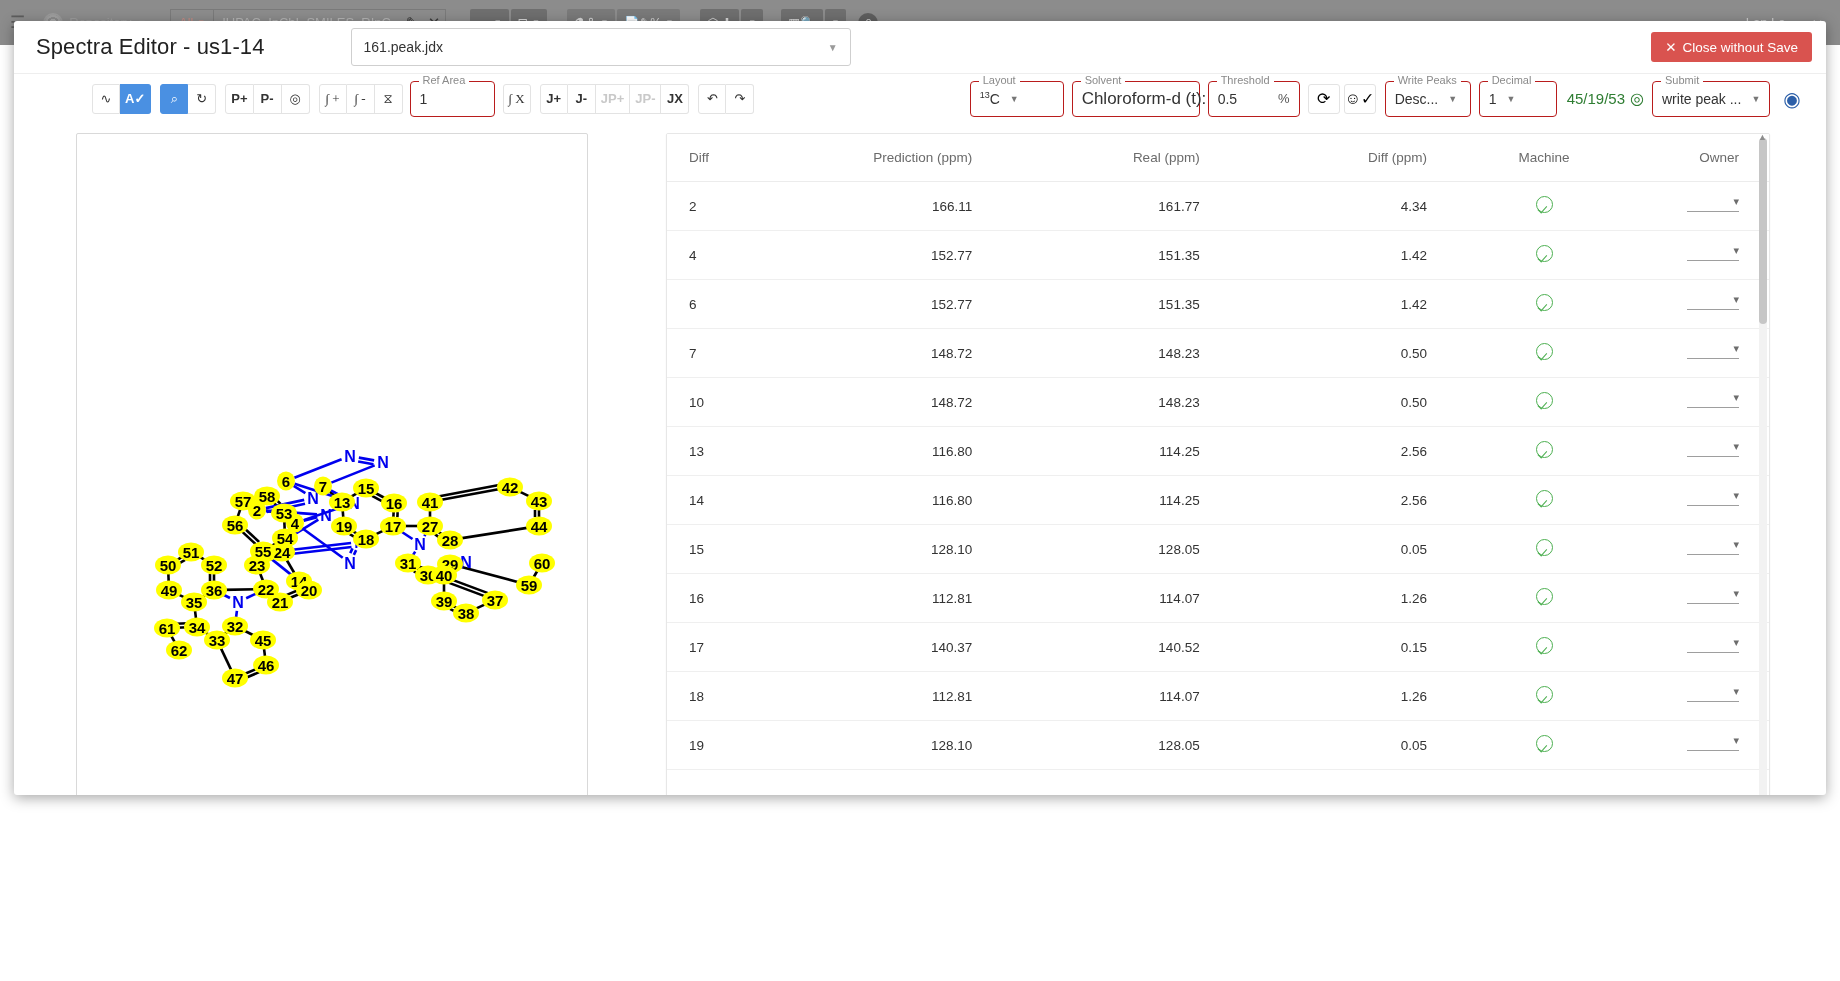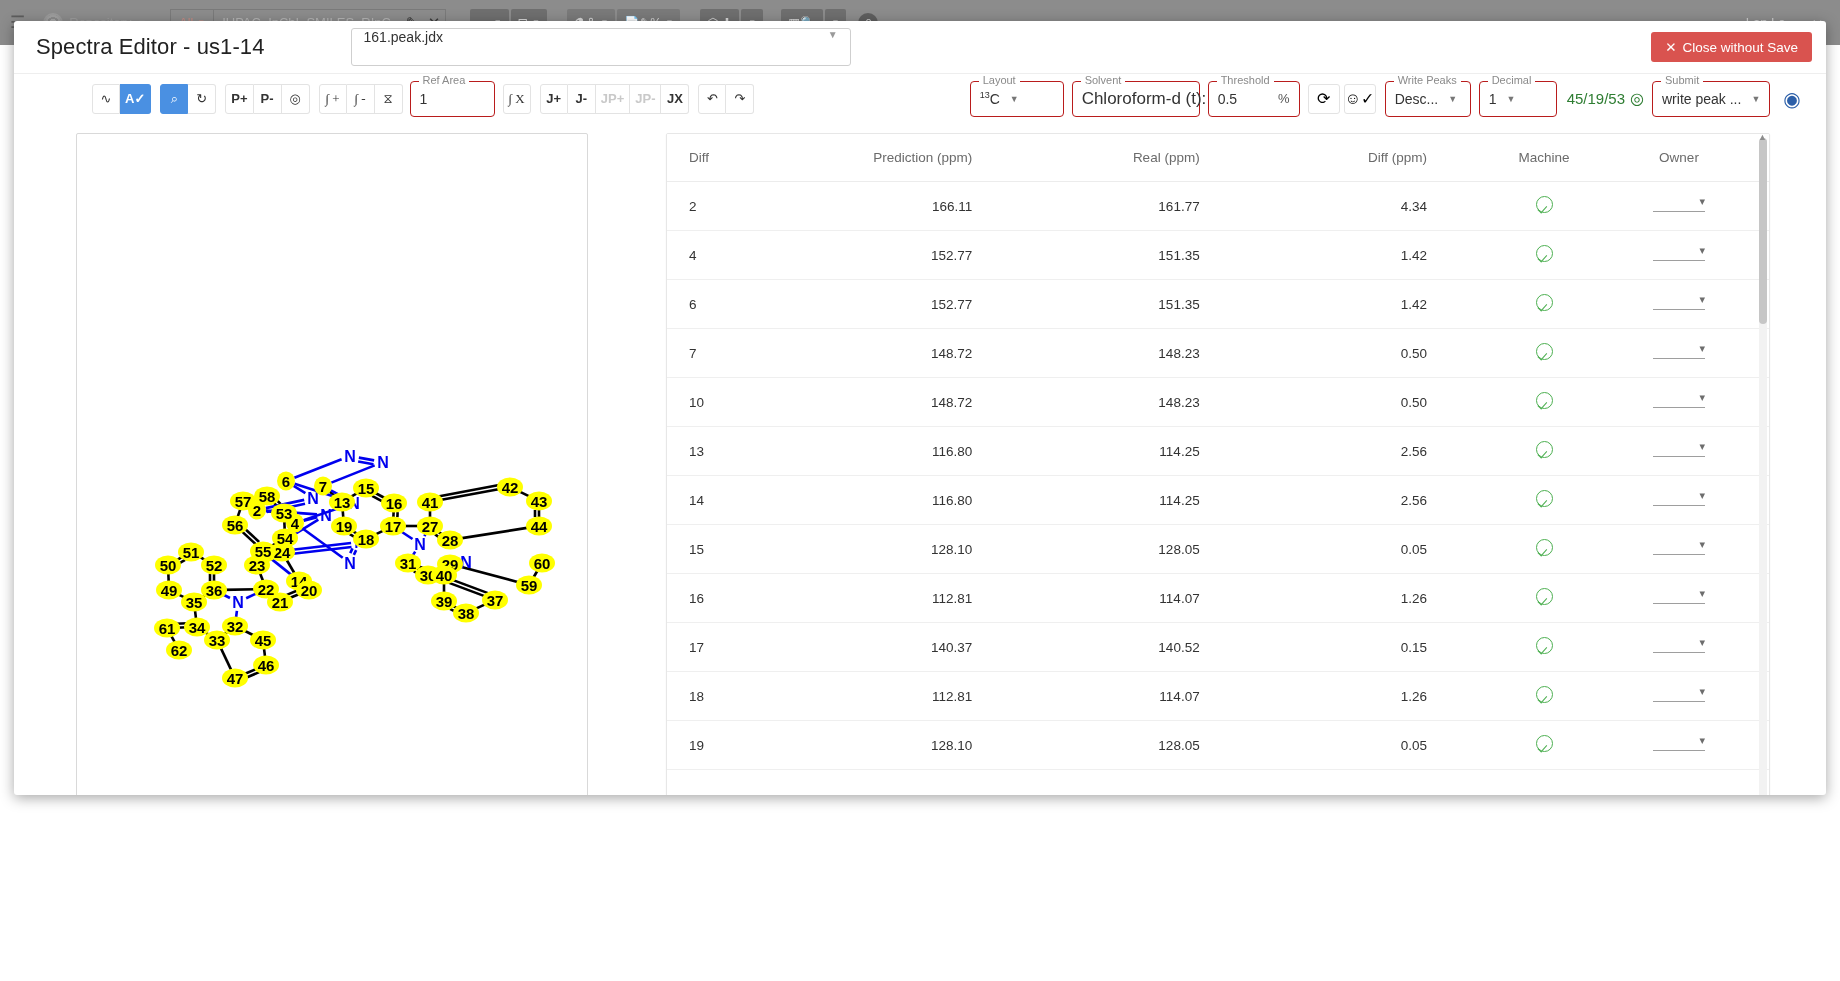--- a/index.html
+++ b/index.html
@@ -56,21 +56,21 @@
     box-shadow:0 3px 14px rgba(0,0,0,.35);
     display:flex; flex-direction:column;
   }
   #modal-head {
     height:52px; display:flex; align-items:center; padding:0 14px 0 22px; gap:26px;
     position:relative;
   }
   #modal-title { font-size:22px; color:#222; font-weight:400; letter-spacing:.1px;}
   #file-select {
     width:500px; height:38px; border:1px solid #cfcfcf; border-radius:3px;
-    display:flex; padding:0 12px; font-size:14px; color:#333;
+    display:flex; align-items:center; padding:0 12px; font-size:14px; color:#333;
     position:relative; margin-left:60px;
   }
   #file-select .caret { margin-left:auto; color:#9a9a9a; font-size:10px;}
   #close-btn {
     margin-left:auto; background:#d9534f; color:#fff; border:none; border-radius:3px;
     height:30px; padding:0 14px; font-size:13.5px; display:flex; align-items:center; gap:6px;
     cursor:pointer;
   }
 
   
@@ -127,21 +127,21 @@
   }
   table { width:100%; border-collapse:collapse; table-layout:fixed; }
   thead th {
     font-weight:400; font-size:13.5px; color:#6b6b6b; padding:16px 0 16px 0;
     border-bottom:1px solid #ececec; background:#fff;
   }
   tbody td { font-size:13.5px; color:#333; padding:14px 0; border-bottom:1px solid #efefef; height:41px;}
   .c-atom { text-align:left; padding-left:22px !important; width:120px;}
   .c-num  { text-align:right; padding-right:42px !important;}
   .c-mach { text-align:center; width:150px;}
-  .c-own  { text-align:center; padding-right:30px !important; width:150px;}
+  .c-own  { text-align:right; padding-right:30px !important; width:150px;}
   th.c-atom { text-align:left; }
   th.c-num  { text-align:right; }
   .check {
     display:inline-block; width:17px; height:17px; border:1.6px solid #4caf50; border-radius:50%;
     position:relative;
   }
   .check::after {
     content:""; position:absolute; left:3.4px; top:7.2px; width:4px; height:7.5px;
     border:solid #4caf50; border-width:0 1.6px 1.6px 0; transform:rotate(42deg);
   }

